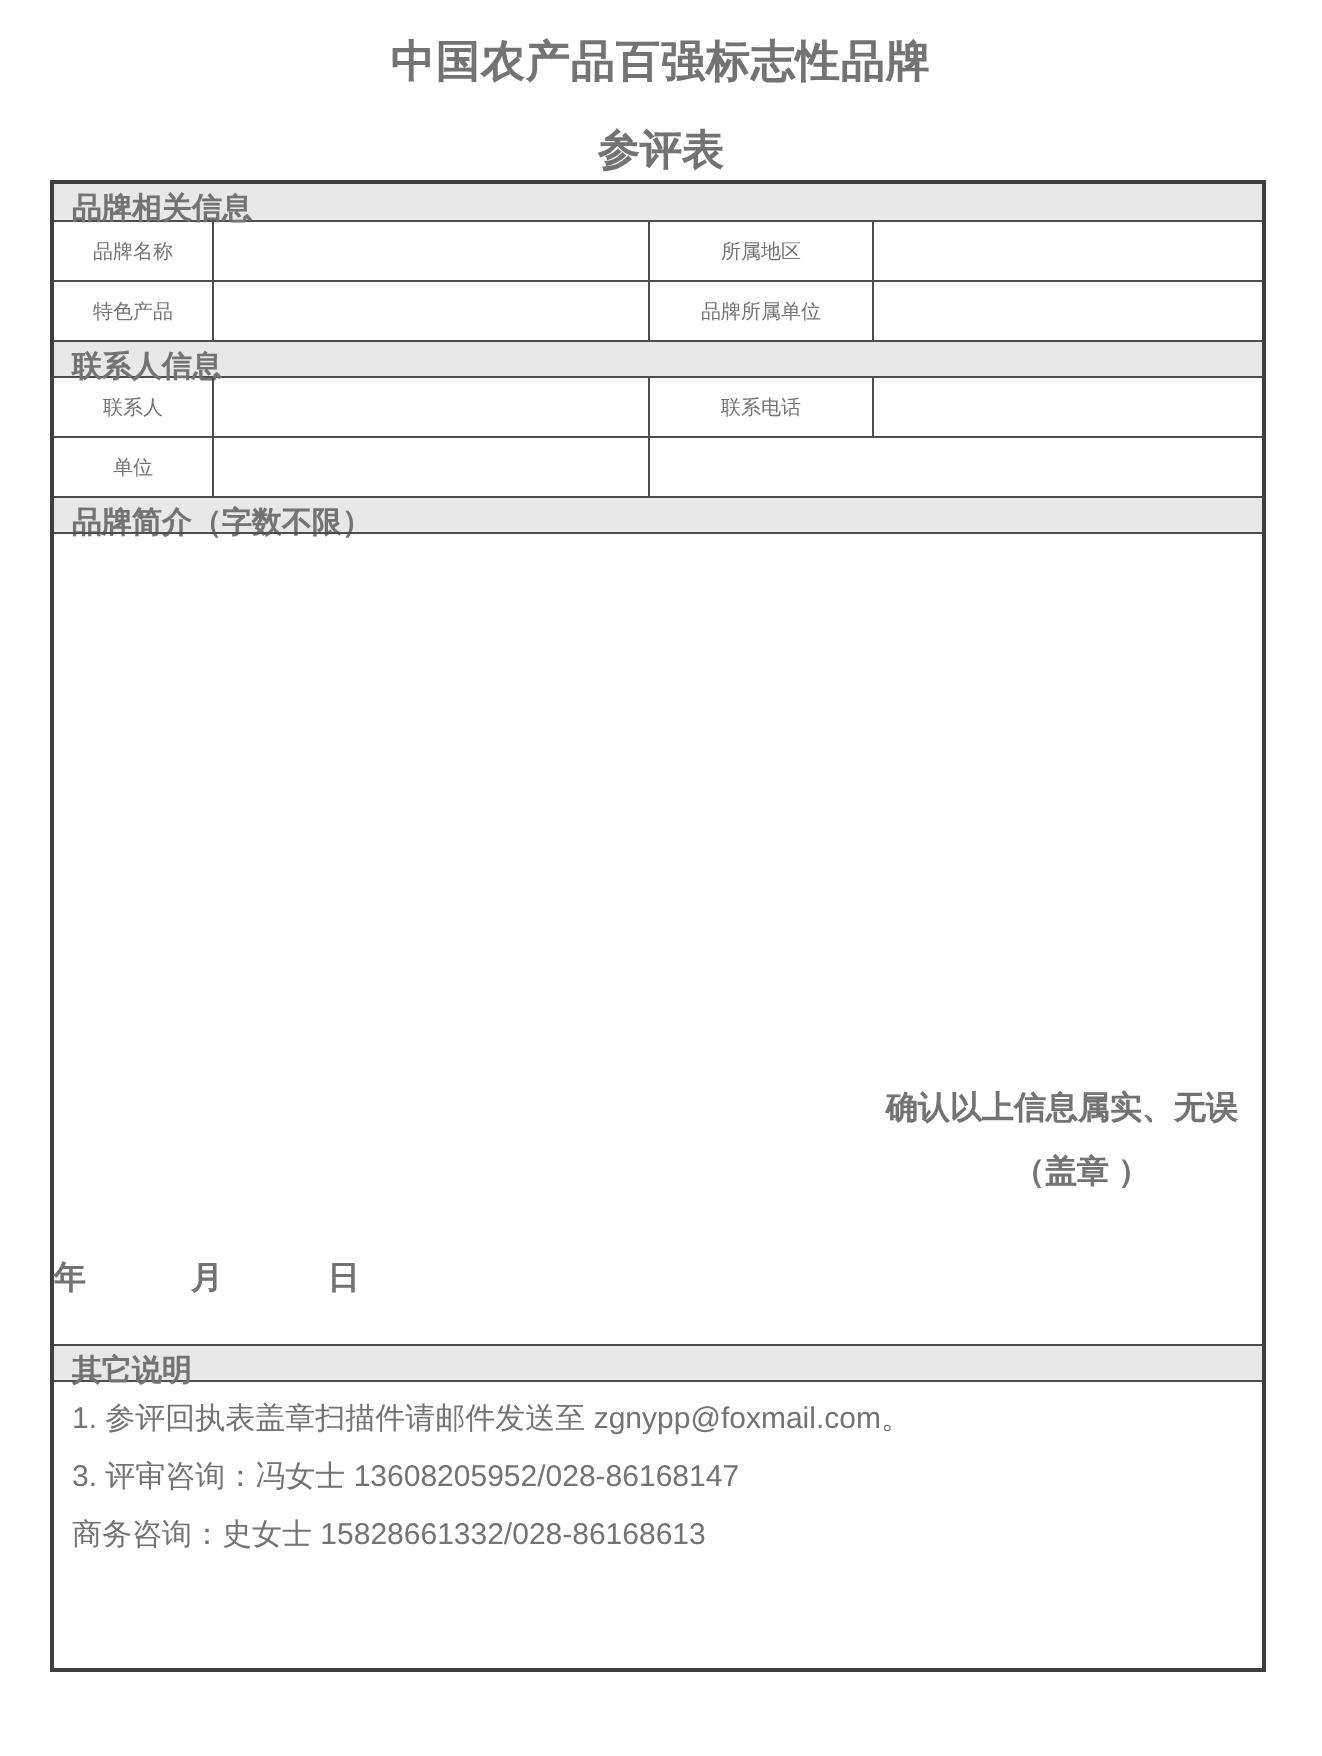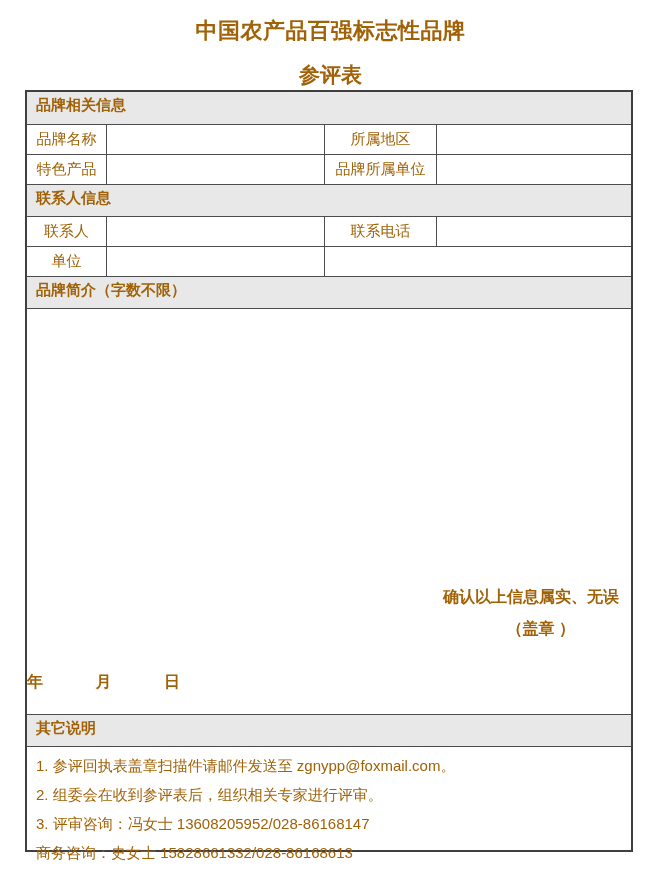--- a/index.html
+++ b/index.html
@@ -3,21 +3,21 @@
 <meta charset="utf-8">
 <style>
   * { margin: 0; padding: 0; box-sizing: border-box; }
   html, body { background: #ffffff; }
   .page {
     width: 661px;
     height: 878px;
     background: #ffffff;
     position: relative;
     font-family: "Liberation Sans", sans-serif;
-    color: #a16207;
+    color: #737373;
     overflow: hidden;
   }
   .page-title {
     padding-top: 16px;
     font-size: 22px;
     font-weight: bold;
     text-align: center;
     letter-spacing: 0.5px;
   }
   .page-subtitle {
@@ -28,40 +28,40 @@
   }
   .form-table {
     position: absolute;
     left: 25px;
     top: 90px;
     width: 608px;
     border: 2px solid #3f3f3f;
     background: #ffffff;
   }
   .section-header {
-    height: 32px;
+    height: 18px;
     line-height: 25px;
     background: #e8e8e8;
     font-weight: bold;
     font-size: 15px;
     padding-left: 9px;
     border-top: 1px solid #4d4d4d;
   }
   .form-table > :first-child { border-top: none; }
   .grid-row {
     display: grid;
     grid-template-columns: 79px 218px 112px 1fr;
     height: 30px;
     border-top: 1px solid #4d4d4d;
   }
   .cell {
     display: flex;
     align-items: center;
     justify-content: center;
-    font-size: 15px;
+    font-size: 10px;
     overflow: hidden;
   }
   .cell + .cell { border-left: 1px solid #4d4d4d; }
   .intro-body {
     height: 406px;
     border-top: 1px solid #4d4d4d;
     position: relative;
   }
   .confirm-block {
     position: absolute;
@@ -69,21 +69,21 @@
     right: 0;
     left: 0;
     font-weight: bold;
     font-size: 16px;
   }
   .confirm-line { text-align: right; padding-right: 12px; line-height: 20px; }
   .seal-line    { text-align: right; padding-right: 56px; margin-top: 12px; line-height: 20px; }
   .date-line    { padding-right: 27px; margin-top: 33px; line-height: 20px; }
   .date-line span + span { margin-left: 48px; }
   .notes-body {
-    height: 104px;
+    height: 144px;
     border-top: 1px solid #4d4d4d;
     padding: 4px 10px 0 9px;
   }
   .note-line {
     font-size: 15px;
     line-height: 29px;
     white-space: nowrap;
   }
 </style>
 </head>
@@ -138,19 +138,18 @@
           <span>月</span>
           <span>日</span>
         </div>
       </div>
     </div>
 
     <div class="section-header">其它说明</div>
 
     <div class="notes-body">
       <div class="note-line">1.  参评回执表盖章扫描件请邮件发送至 zgnypp@foxmail.com。</div>
-      <div class="note-line">2.  组委会在收到参评表后，组织相关专家进行评审。</div>
       <div class="note-line">3.  评审咨询：冯女士  13608205952/028-86168147</div>
       <div class="note-line">商务咨询：史女士  15828661332/028-86168613</div>
     </div>
 
   </div>
 </div>
 
 </body></html>

